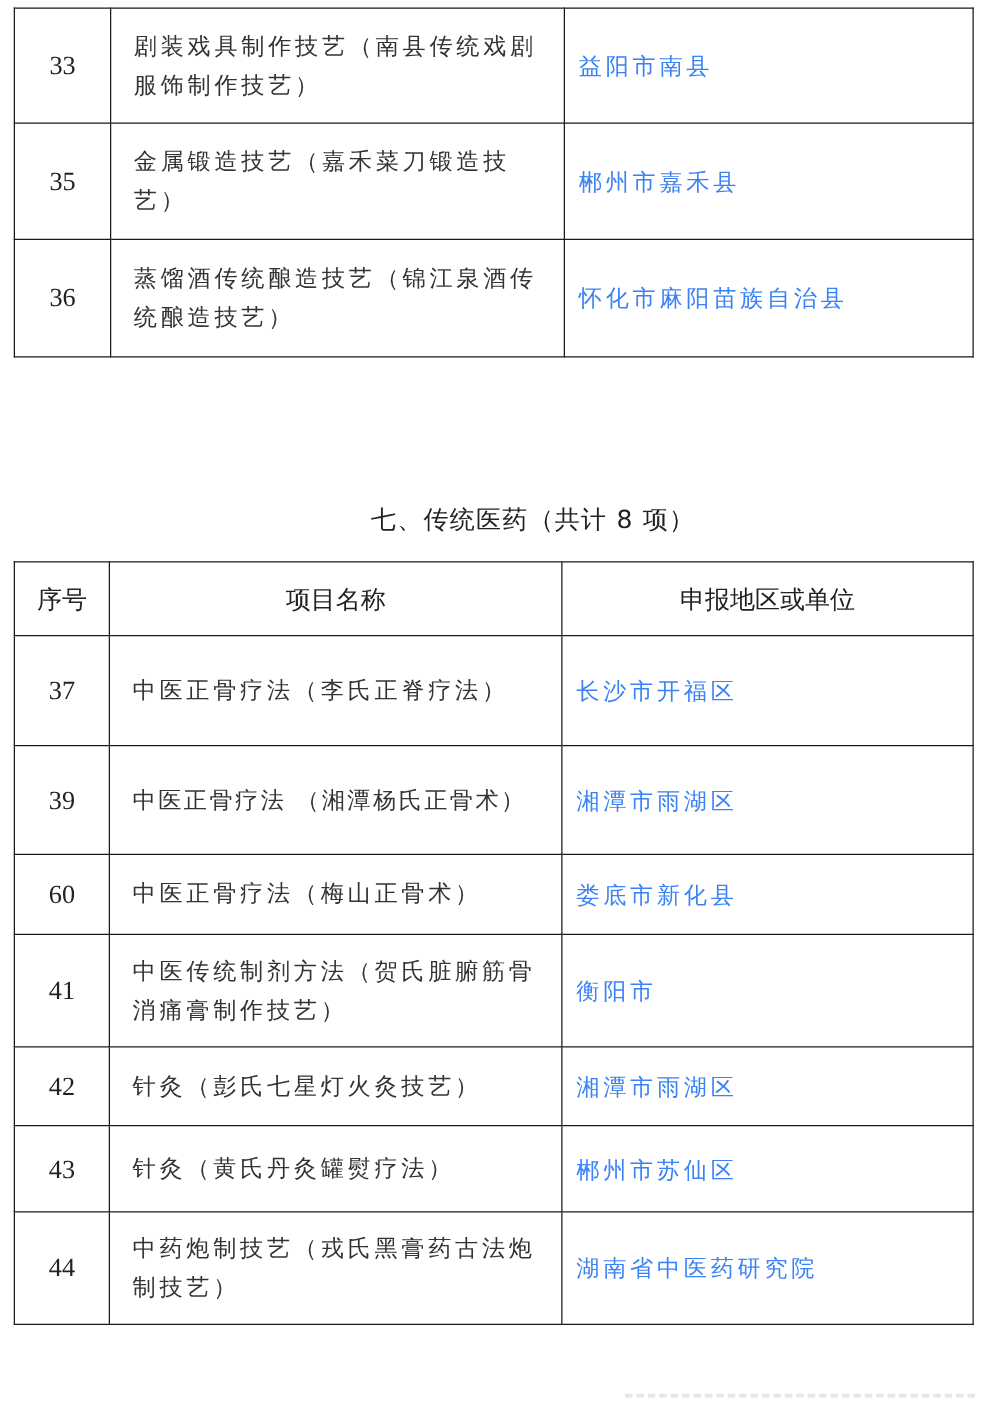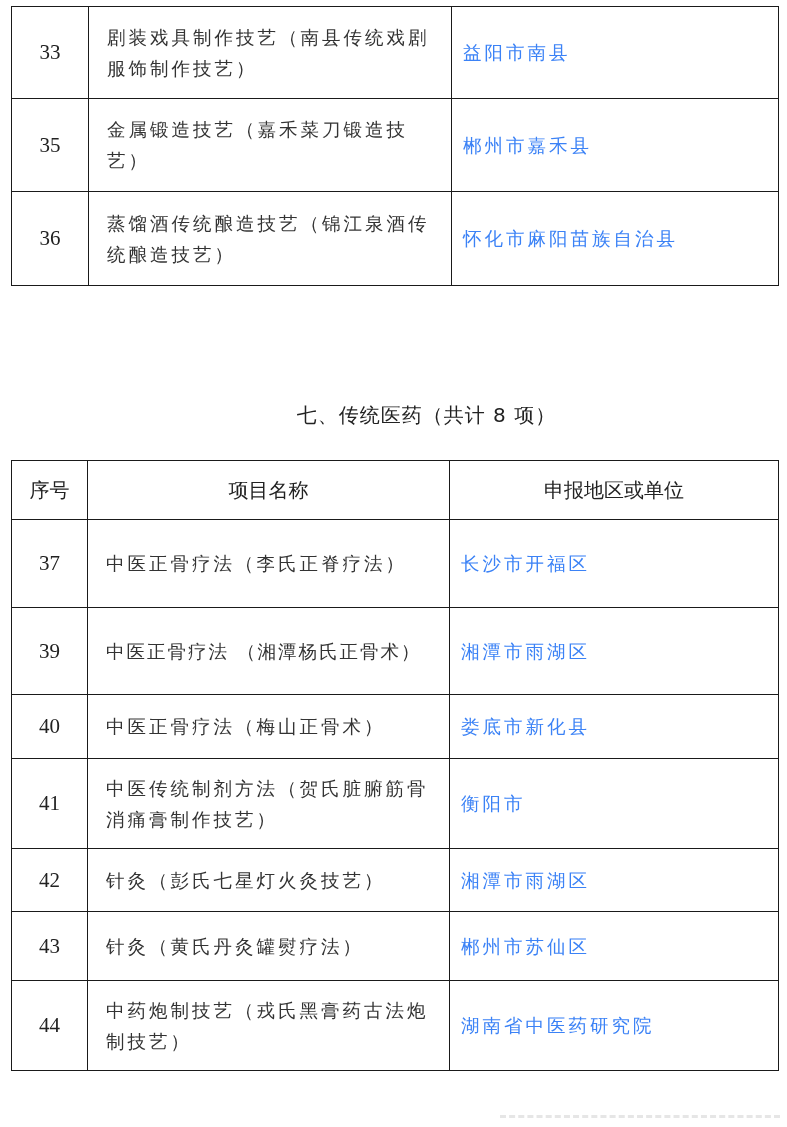--- a/index.html
+++ b/index.html
@@ -5,21 +5,21 @@
   html, body { margin:0; padding:0; background:#ffffff; }
   body { width:787px; height:1127px; position:relative; overflow:hidden;
          font-family: "DejaVu Serif", "Liberation Serif", serif; color:#333; }
   table { border-collapse:collapse; position:absolute; left:11px; table-layout:fixed; }
   td, th { border:1.5px solid #1a1a1a; padding:0; vertical-align:middle; }
   .num { text-align:center; font-family:"Liberation Serif", serif; font-size:21px; color:#222; }
   .name { padding-left:18px; padding-right:6px; font-size:18.5px; letter-spacing:3px; line-height:31px; color:#333; }
   .region { padding-left:11px; font-size:18.5px; letter-spacing:3px; color:#3b82f6; }
   th { font-family:"DejaVu Sans", sans-serif; font-weight:normal; font-size:20px; color:#222; }
   #t1 { top:6px; width:767px; }
-  #t2 { top:460px; width:767px; }
+  #t2 { top:449px; width:767px; }
   .section-title { position:absolute; top:402px; left:0; width:787px; text-align:center;
                    font-family:"DejaVu Sans", sans-serif; font-size:20px; color:#222; letter-spacing:1px;margin-left:33px; }
   .dotted { position:absolute; left:500px; top:1115px; width:280px; height:4px;
             border-top:3px dashed #e6e6e6; }
 </style>
 </head>
 <body>
 
 <table id="t1">
   <colgroup>
@@ -64,21 +64,21 @@
     <td class="num">37</td>
     <td class="name">中医正骨疗法（李氏正脊疗法）</td>
     <td class="region">长沙市开福区</td>
   </tr>
   <tr style="height:87px">
     <td class="num">39</td>
     <td class="name" style="letter-spacing:2px;white-space:nowrap;">中医正骨疗法 （湘潭杨氏正骨术）</td>
     <td class="region">湘潭市雨湖区</td>
   </tr>
   <tr style="height:64px">
-    <td class="num">40</td>
+    <td class="num">60</td>
     <td class="name">中医正骨疗法（梅山正骨术）</td>
     <td class="region">娄底市新化县</td>
   </tr>
   <tr style="height:90px">
     <td class="num">41</td>
     <td class="name">中医传统制剂方法（贺氏脏腑筋骨消痛膏制作技艺）</td>
     <td class="region">衡阳市</td>
   </tr>
   <tr style="height:63px">
     <td class="num">42</td>

